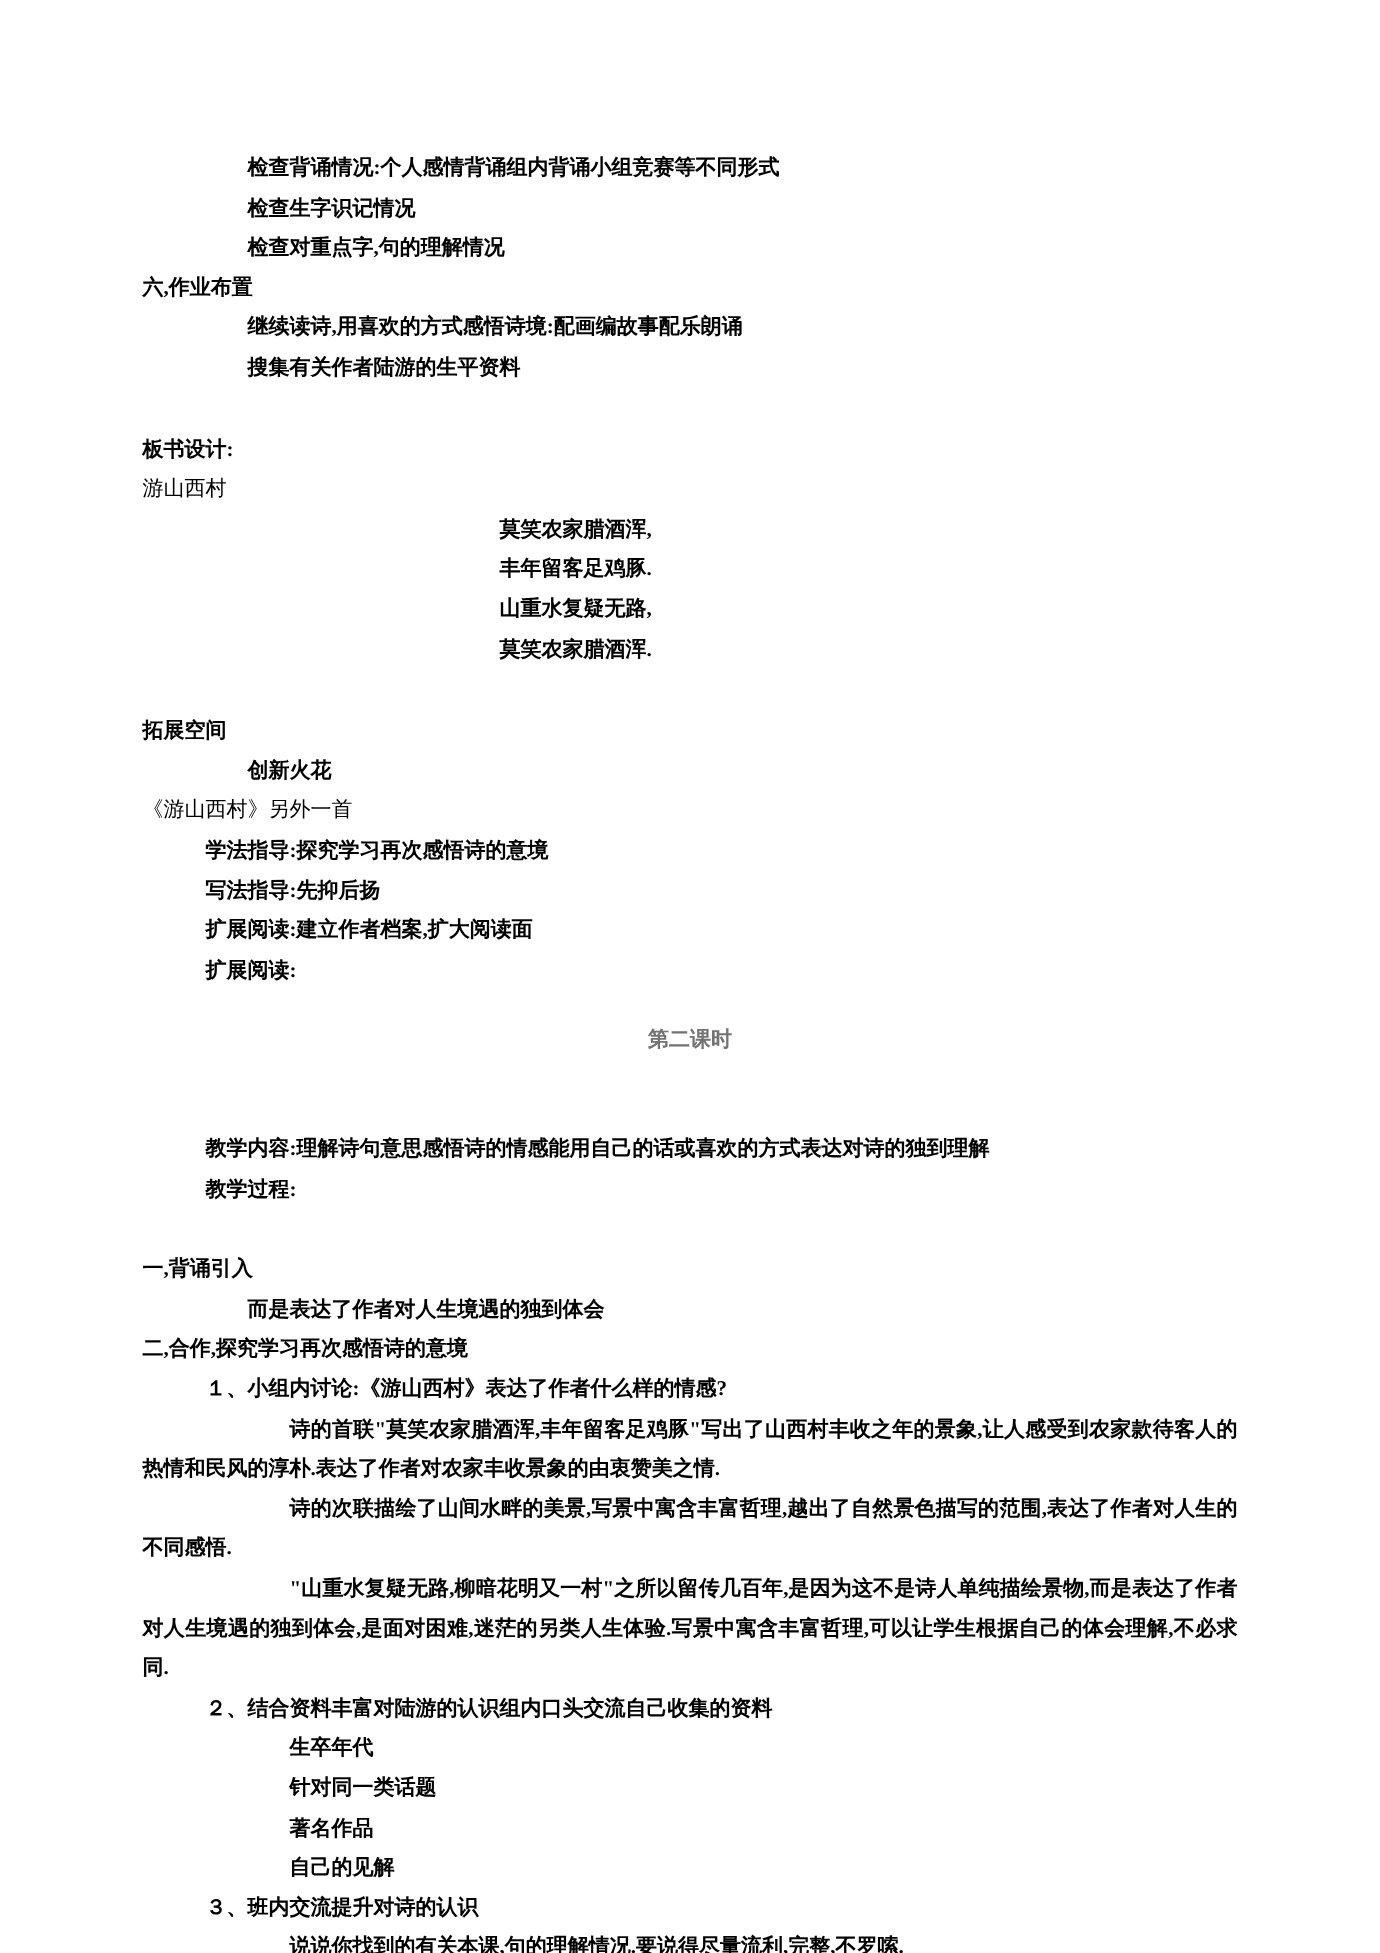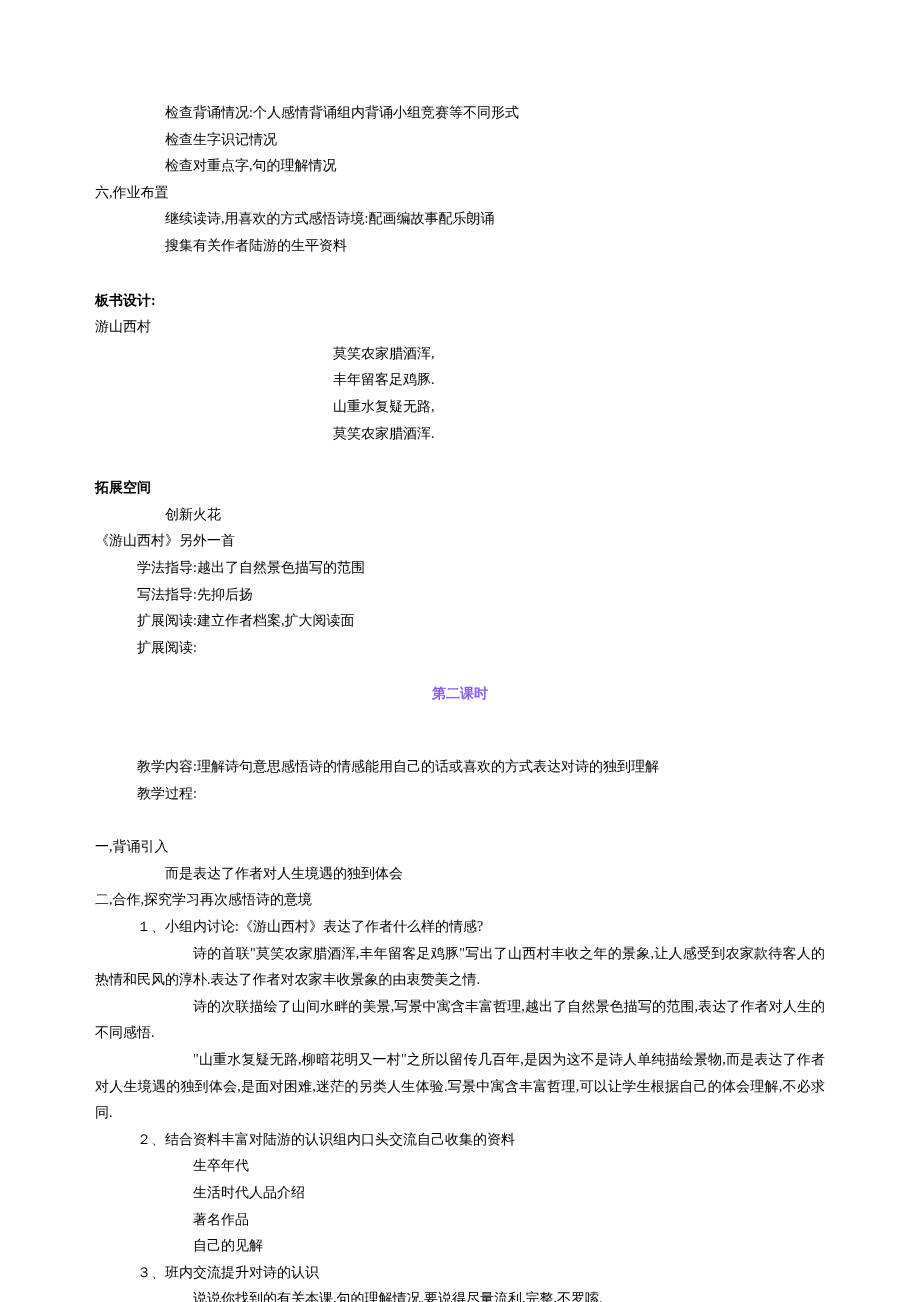--- a/index.html
+++ b/index.html
@@ -6,27 +6,27 @@
     body {
       width: 920px;
       min-height: 1302px;
       background: #fff;
       font-family: "SimSun", "宋体", serif;
       font-size: 14px;
       line-height: 1.9;
       color: #000;
       padding: 100px 95px 40px 95px;
     }
-    .para { text-align: justify; }
+    .para { text-align: justify; font-weight: bold; }
     .indent-3 { padding-left: 3em; }
     .indent-5 { padding-left: 5em; }
     .indent-7 { padding-left: 7em; }
     .bold { font-weight: bold; margin-top: 28px; }
-    .poem-block { padding-left: 17em; }
-    .section-title { color: #8b5cf6; font-weight: bold; text-align: center; margin: 20px 0; }
+    .poem-block { padding-left: 17em; font-weight: bold; }
+    .section-title { color: #737373; font-weight: bold; text-align: center; margin: 20px 0; }
     .subheading { text-align: left; }
     .blank-line { height: 1.9em; }
   </style>
 </head>
 <body>
 
 <div class="para indent-5">检查背诵情况:个人感情背诵组内背诵小组竞赛等不同形式</div>
 <div class="para indent-5">检查生字识记情况</div>
 <div class="para indent-5">检查对重点字,句的理解情况</div>
 <div class="para">六,作业布置</div>
@@ -34,39 +34,39 @@
 <div class="para indent-5">搜集有关作者陆游的生平资料</div>
 <div class="para bold">板书设计:</div>
 <div class="subheading">游山西村</div>
 <div class="poem-block">莫笑农家腊酒浑,</div>
 <div class="poem-block">丰年留客足鸡豚.</div>
 <div class="poem-block">山重水复疑无路,</div>
 <div class="poem-block">莫笑农家腊酒浑.</div>
 <div class="para bold">拓展空间</div>
 <div class="para indent-5">创新火花</div>
 <div class="subheading">《游山西村》另外一首</div>
-<div class="para indent-3">学法指导:越出了自然景色描写的范围</div>
+<div class="para indent-3">学法指导:探究学习再次感悟诗的意境</div>
 <div class="para indent-3">写法指导:先抑后扬</div>
 <div class="para indent-3">扩展阅读:建立作者档案,扩大阅读面</div>
 <div class="para indent-3">扩展阅读:</div>
 
 <div class="section-title">第二课时</div>
 <div class="blank-line"></div>
 
 <div class="para indent-3">教学内容:理解诗句意思感悟诗的情感能用自己的话或喜欢的方式表达对诗的独到理解</div>
 <div class="para indent-3">教学过程:</div>
 <div class="blank-line"></div>
 
 <div class="para">一,背诵引入</div>
 <div class="para indent-5">而是表达了作者对人生境遇的独到体会</div>
 <div class="para">二,合作,探究学习再次感悟诗的意境</div>
 <div class="para indent-3">１、小组内讨论:《游山西村》表达了作者什么样的情感?</div>
 <div class="para" style="text-indent:7em;">诗的首联"莫笑农家腊酒浑,丰年留客足鸡豚"写出了山西村丰收之年的景象,让人感受到农家款待客人的热情和民风的淳朴.表达了作者对农家丰收景象的由衷赞美之情.</div>
 <div class="para" style="text-indent:7em;">诗的次联描绘了山间水畔的美景,写景中寓含丰富哲理,越出了自然景色描写的范围,表达了作者对人生的不同感悟.</div>
 <div class="para" style="text-indent:7em;">"山重水复疑无路,柳暗花明又一村"之所以留传几百年,是因为这不是诗人单纯描绘景物,而是表达了作者对人生境遇的独到体会,是面对困难,迷茫的另类人生体验.写景中寓含丰富哲理,可以让学生根据自己的体会理解,不必求同.</div>
 <div class="para indent-3">２、结合资料丰富对陆游的认识组内口头交流自己收集的资料</div>
 <div class="para indent-7">生卒年代</div>
-<div class="para indent-7">生活时代人品介绍</div>
+<div class="para indent-7">针对同一类话题</div>
 <div class="para indent-7">著名作品</div>
 <div class="para indent-7">自己的见解</div>
 <div class="para indent-3">３、班内交流提升对诗的认识</div>
 <div class="para indent-7">说说你找到的有关本课,句的理解情况.要说得尽量流利,完整,不罗嗦.</div>
 <div class="para indent-7">针对同一类话题,相互补充.检查生字识记情况</div>
 
 </body></html>

